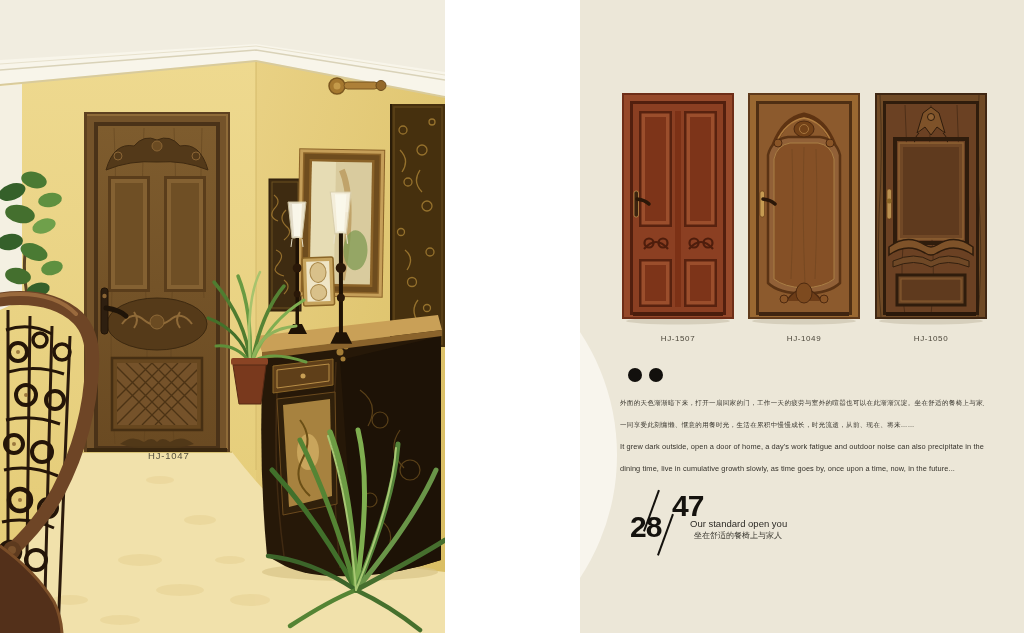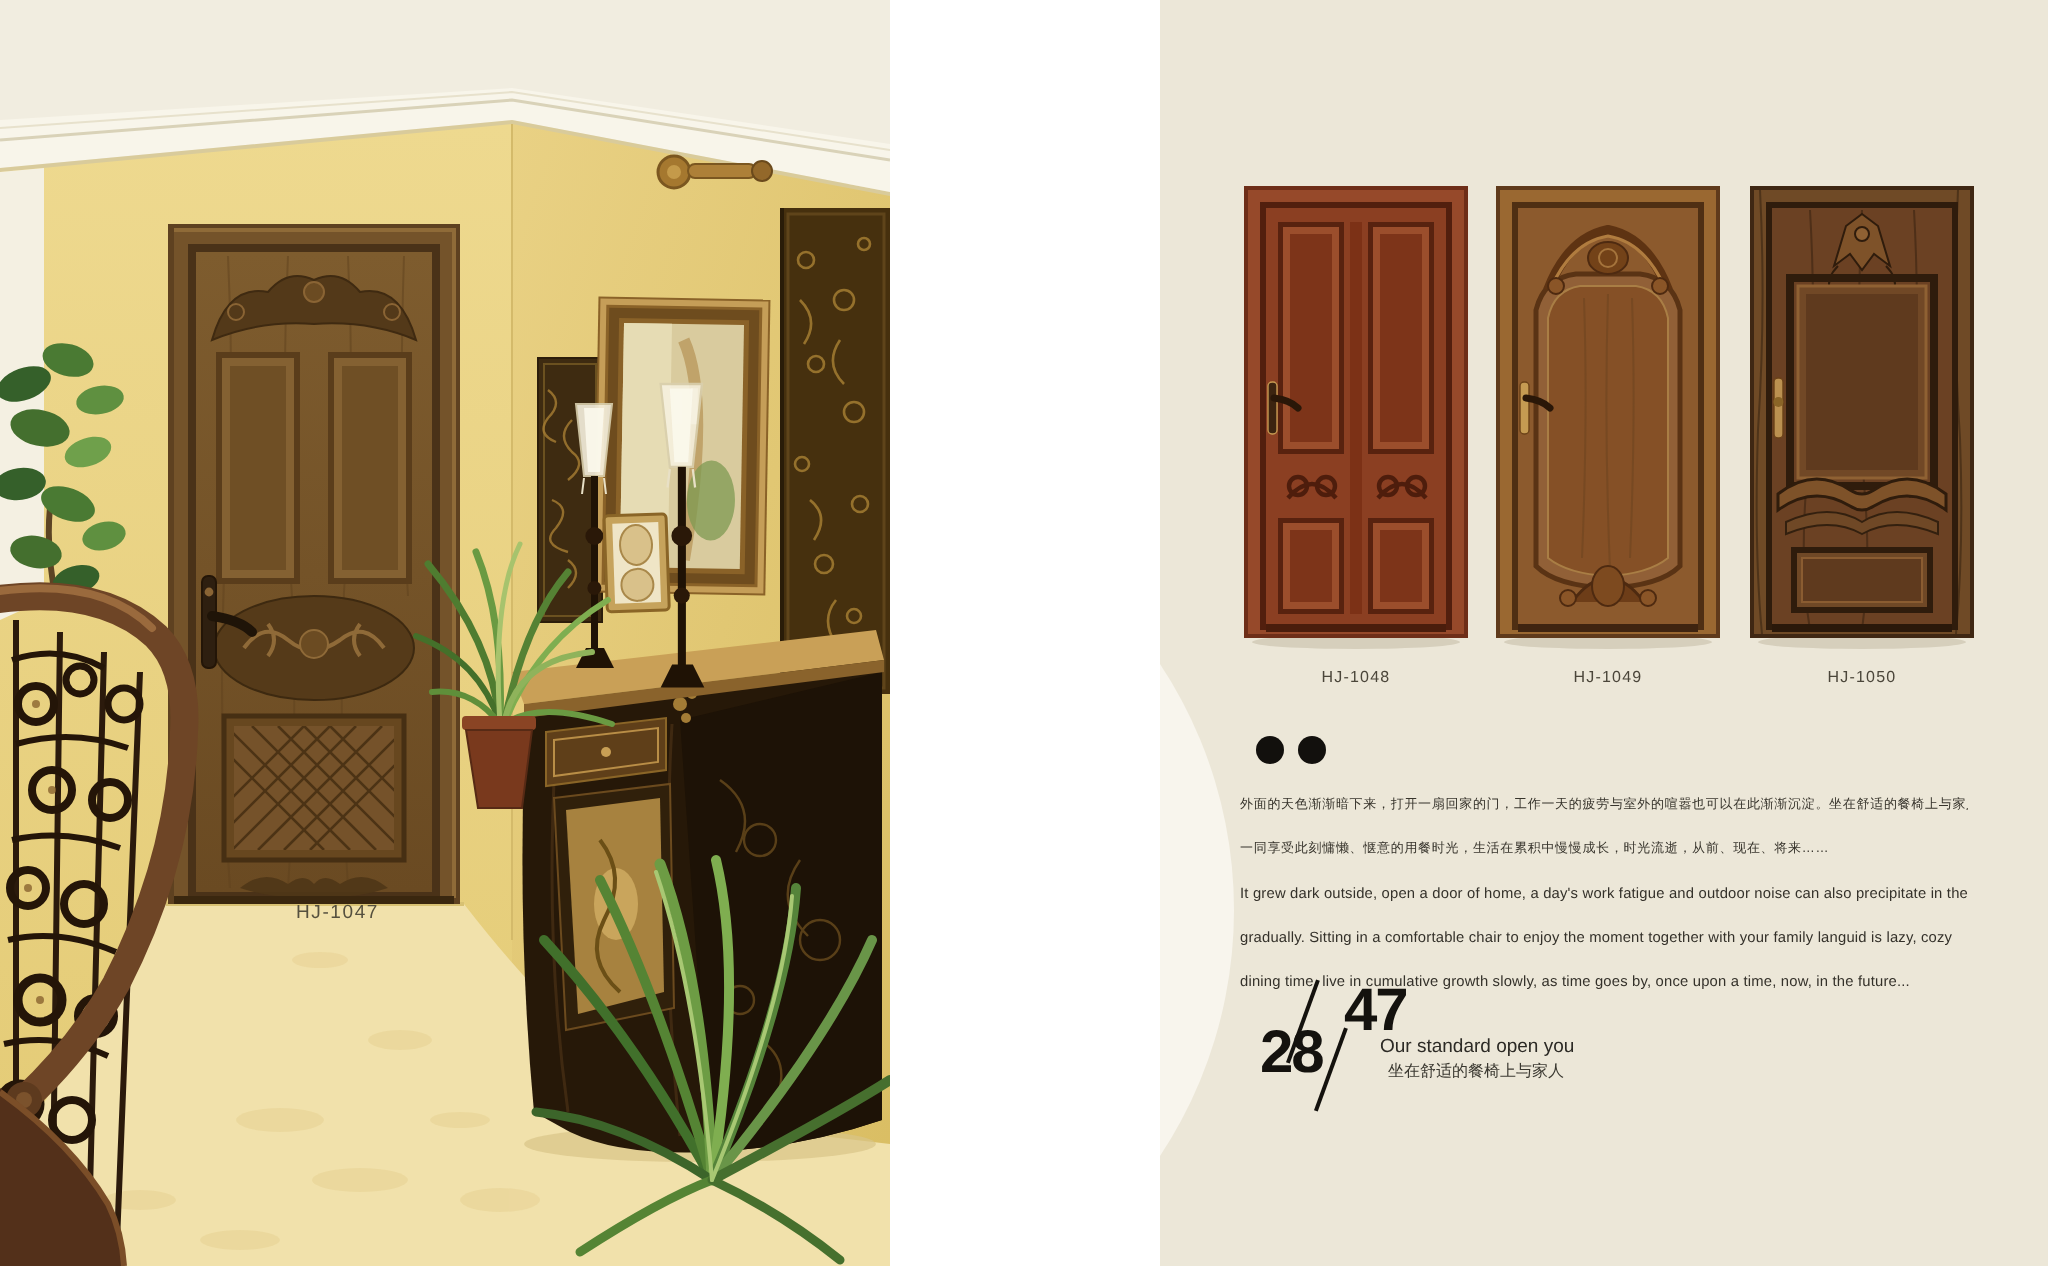--- a/index.html
+++ b/index.html
@@ -353,21 +353,21 @@
           <circle cx="72" cy="150" r="4.5"></circle>
             <circle cx="86" cy="150" r="4.5"></circle>
           <path d="M67,156 q12,-14 24,0"></path>
         </g>
         <g>
           <rect x="12" y="98" width="4.5" height="26" rx="2" fill="#3c2410" stroke="#c79a52" stroke-width="0.7"></rect>
           <path d="M15,106 q8,1 12,5" stroke="#2a1708" stroke-width="3.5" fill="none" stroke-linecap="round"></path>
         </g>
         <rect x="11" y="219" width="90" height="4" fill="#4a1d0c"></rect>
       </svg>
-      <div class="door-label">HJ-1048</div>
+      <div class="door-label">HJ-1507</div>
     </div>
 
     <div class="door-fig" style="left:167px;">
       <svg width="112" height="232" viewBox="0 0 112 232">
         <ellipse cx="56" cy="228" rx="52" ry="3.5" fill="#d6cfbc"></ellipse>
         <rect x="0" y="0" width="112" height="226" fill="#5f3a1b"></rect>
         <rect x="2" y="2" width="108" height="222" fill="#9a6831"></rect>
         <rect x="8" y="8" width="96" height="214" fill="#4f2f13"></rect>
         <rect x="11" y="11" width="90" height="212" fill="#8c5a2d"></rect>
         <path d="M20,62 Q24,46 40,44 L72,44 Q88,46 92,62 L92,190 Q82,200 56,201 Q30,200 20,190 Z" fill="#916037" stroke="#5a3314" stroke-width="2.5"></path>
@@ -438,21 +438,20 @@
       <div class="door-label">HJ-1050</div>
     </div>
 
     <div class="dot d1"></div>
     <div class="dot d2"></div>
 
     <div class="copy">
       <div class="ln cn">外面的天色渐渐暗下来，打开一扇回家的门，工作一天的疲劳与室外的喧嚣也可以在此渐渐沉淀。坐在舒适的餐椅上与家人</div>
       <div class="ln cn">一同享受此刻慵懒、惬意的用餐时光，生活在累积中慢慢成长，时光流逝，从前、现在、将来……</div>
       <div class="ln en">It grew dark outside, open a door of home, a day's work fatigue and outdoor noise can also precipitate in the</div>
-      <div class="ln en">gradually. Sitting in a comfortable chair to enjoy the moment together with your family languid is lazy, cozy</div>
       <div class="ln en">dining time, live in cumulative growth slowly, as time goes by, once upon a time, now, in the future...</div>
     </div>
 
     <div class="pagination">
       <div class="pg-num pg-27">47</div>
       <div class="pg-slash sl1"></div>
       <div class="pg-num pg-28">28</div>
       <div class="pg-slash sl2"></div>
       <div class="tag-en">Our standard open you</div>
       <div class="tag-cn">坐在舒适的餐椅上与家人</div>

